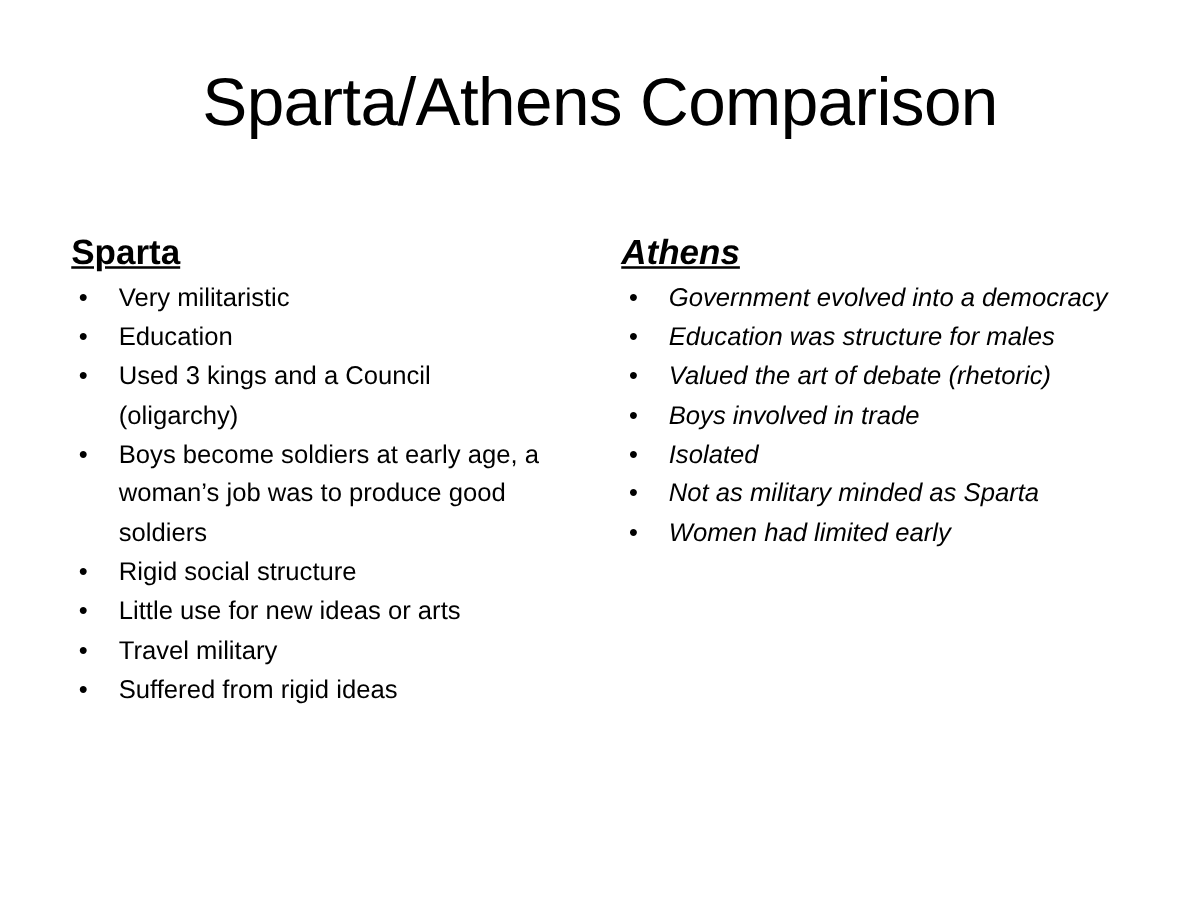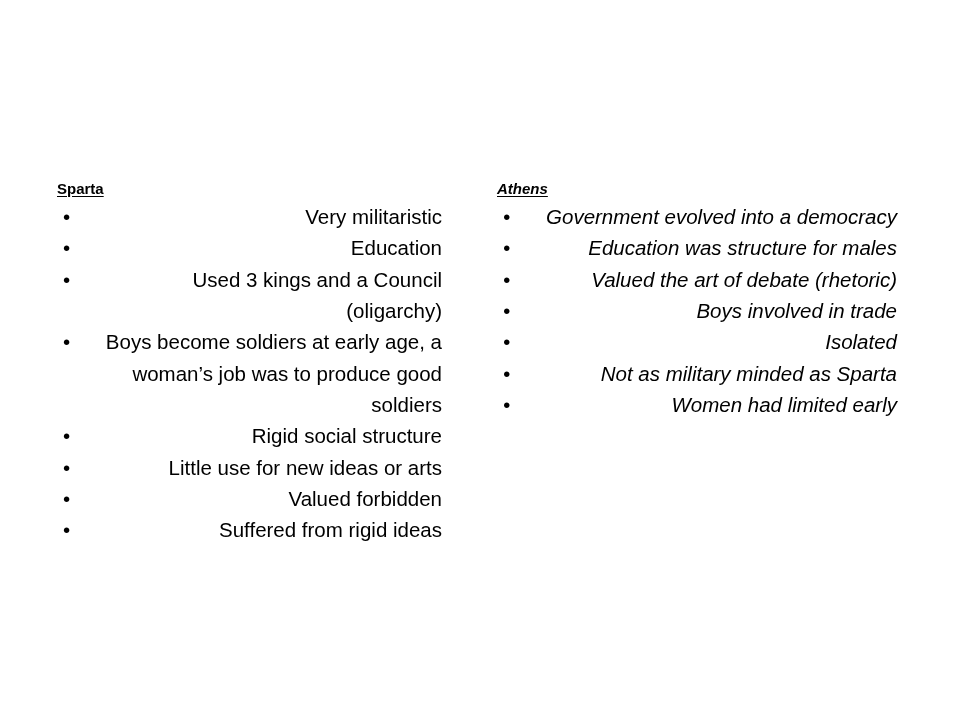--- a/index.html
+++ b/index.html
@@ -48,26 +48,26 @@
   }
 
   .column {
     position: absolute;
     top: 0;
   }
   .column-left  { left: 57px;  width: 385px; }
   .column-right { left: 497px; width: 400px; font-style: italic; }
 
   .column-heading {
-    font-size: 15px;
+    font-size: 28px;
     font-weight: bold;
     line-height: 1.28;
     text-decoration: underline;
     text-underline-offset: 2px;
-    margin: 7px 0 3px 0;
+    margin: 12px 0 3px 0;
     display: inline-block;
     color: #000000;
   }
 
   .bullet-list {
     list-style: none;
     margin: 0;
     padding: 0;
   }
 
@@ -86,28 +86,28 @@
     top: 0;
     width: 10px;
     text-align: left;
     font-size: 20.5px;
     line-height: 31.3px;
     color: #000000;
   }
 
   .bullet-text {
     display: block;
-    text-align: right;
   }
 </style>
 </head>
 <body>
 
 <div class="slide">
 
+  <div class="slide-title">Sparta/Athens Comparison</div>
 
   <div class="columns">
 
     <div class="column column-left">
       <div class="column-heading">Sparta</div>
       <ul class="bullet-list">
         <li class="bullet-item">
           <span class="bullet-dot">•</span>
           <span class="bullet-text">Very militaristic</span>
         </li>
@@ -126,21 +126,21 @@
         <li class="bullet-item">
           <span class="bullet-dot">•</span>
           <span class="bullet-text">Rigid social structure</span>
         </li>
         <li class="bullet-item">
           <span class="bullet-dot">•</span>
           <span class="bullet-text">Little use for new ideas or arts</span>
         </li>
         <li class="bullet-item">
           <span class="bullet-dot">•</span>
-          <span class="bullet-text">Valued forbidden</span>
+          <span class="bullet-text">Travel military</span>
         </li>
         <li class="bullet-item">
           <span class="bullet-dot">•</span>
           <span class="bullet-text">Suffered from rigid ideas</span>
         </li>
       </ul>
     </div>
 
     <div class="column column-right">
       <div class="column-heading">Athens</div>

